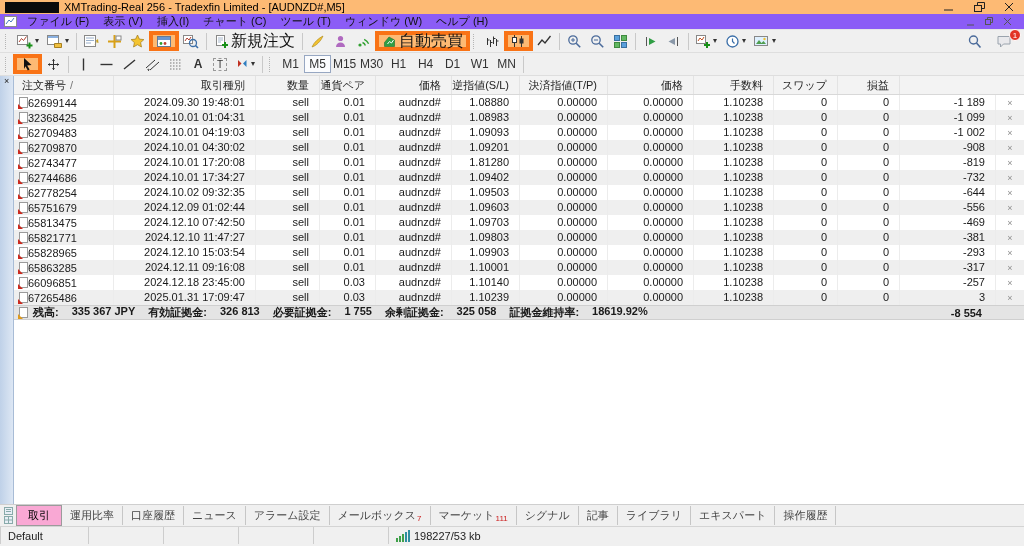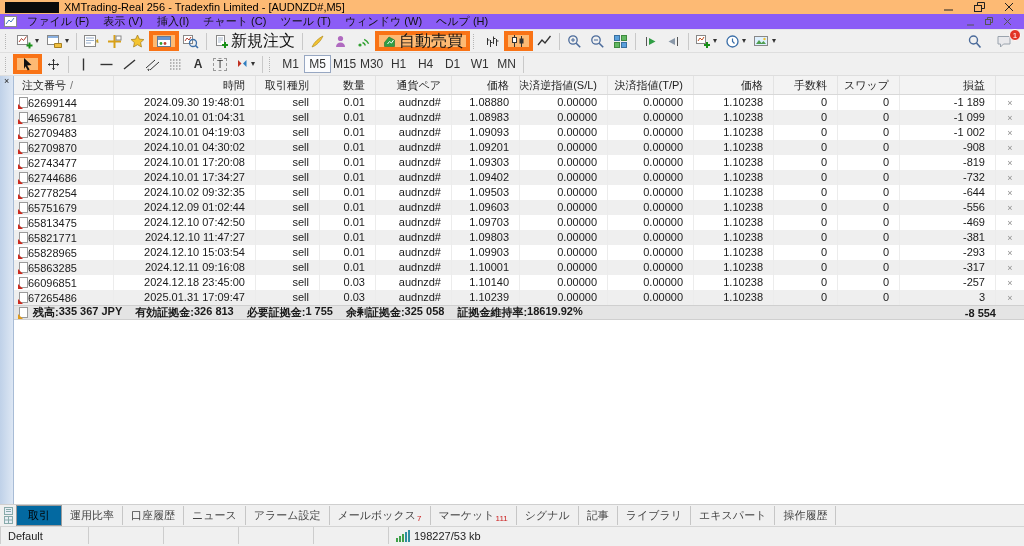--- a/index.html
+++ b/index.html
@@ -44,28 +44,28 @@
 .trow:nth-child(even){background:#efefef}
 .cell{height:100%;line-height:14px;padding:0 10px 0 6px;text-align:right;white-space:nowrap;overflow:hidden;border-right:1px solid #ececec}
 .c-order{text-align:left;display:flex;align-items:center;padding-left:5px;}
 .closecell{text-align:center;padding:0;border-right:none}
 .closex{color:#8f8f8f;font-size:9px;cursor:default}
 .ordericon{width:9px;height:11px;background:#fff;border:1px solid #9a9a9a;display:inline-block;position:relative;flex:none}
 .ordericon::after{content:"";position:absolute;left:-2px;bottom:-2px;border-left:5px solid #cc2a1e;border-top:5px solid transparent}
 .balicon{width:9px;height:11px;background:#fff;border:1px solid #9a9a9a;display:inline-block;position:relative;flex:none;margin-right:5px}
 .balicon::after{content:"";position:absolute;left:-2px;bottom:-2px;border-left:5px solid #e09a1a;border-top:5px solid transparent}
 .balancerow{height:15px;background:#e4e4e4;border-top:1px solid #cfcfcf;border-bottom:1px solid #cfcfcf;display:flex;align-items:center;font-weight:bold;padding-left:5px;white-space:nowrap}
-.seg{margin-right:13px;display:flex;gap:0}
-.balprofit{margin-left:auto;padding-right:28px}
+.seg{margin-right:13px;display:flex;gap:13px}
+.balprofit{margin-left:auto;padding-right:42px}
 .blank{flex:1;background:#fff}
 
 .tabsbar{height:22px;background:#f0f0f0;border-top:1px solid #cfcfcf;display:flex;align-items:center;padding-left:1px}
 .dockicons{width:15px;display:flex;flex-direction:column;align-items:center;gap:1px;flex:none}
 .tabitem{display:flex;align-items:center;padding:2px 8px;color:#444;border-right:1px solid #c6c6c6;cursor:default;white-space:nowrap}
-.tabitem.active{background:#0369a1;border:1px solid #9b9b9b;color:#000;padding:2px 11px}
+.tabitem.active{background:#f9a8d4;border:1px solid #9b9b9b;color:#000;padding:2px 11px}
 .tbadge{color:#cc2020;font-size:8px;margin-left:1px;position:relative;top:3px}
 
 .statusbar{height:18px;background:#f0f0f0;border-top:1px solid #d4d4d4;display:flex;align-items:center;color:#222}
 .scell{height:100%;display:flex;align-items:center;border-left:1px solid #cdcdcd;padding:0 7px;white-space:nowrap}
 .s-help{flex:1;border-left:none}
 .s-default{width:88px}
 .s-empty{width:75px}
 .s-conn{width:138px;gap:4px}
 </style>
 </head>
@@ -377,24 +377,20 @@
     <span class="dock-close">×</span>
     <span class="vlabel">ターミナル</span>
   </div>
   <div class="terminal">
     <div class="thead gridcols">
         <div class="hcell first">
     <span class="hlabel">注文番号</span>
     <span class="sort">/</span>
   </div>
         <div class="hcell">
-    <span class="hlabel">時間</span>
-
-  </div>
-        <div class="hcell">
     <span class="hlabel">取引種別</span>
 
   </div>
         <div class="hcell">
     <span class="hlabel">数量</span>
 
   </div>
         <div class="hcell">
     <span class="hlabel">通貨ペア</span>
 
@@ -446,21 +442,21 @@
     <div class="cell">0</div>
     <div class="cell">0</div>
     <div class="cell">-1 189</div>
     <div class="cell closecell">
       <span class="closex">×</span>
     </div>
   </div>
         <div class="trow gridcols">
     <div class="cell c-order">
       <span class="ordericon"></span>
-      <span>46596781</span>
+      <span>32368425</span>
     </div>
     <div class="cell">2024.10.01 01:04:31</div>
     <div class="cell">sell</div>
     <div class="cell">0.01</div>
     <div class="cell">audnzd#</div>
     <div class="cell">1.08983</div>
     <div class="cell">0.00000</div>
     <div class="cell">0.00000</div>
     <div class="cell">1.10238</div>
     <div class="cell">0</div>
@@ -512,21 +508,21 @@
   </div>
         <div class="trow gridcols">
     <div class="cell c-order">
       <span class="ordericon"></span>
       <span>62743477</span>
     </div>
     <div class="cell">2024.10.01 17:20:08</div>
     <div class="cell">sell</div>
     <div class="cell">0.01</div>
     <div class="cell">audnzd#</div>
-    <div class="cell">1.09303</div>
+    <div class="cell">1.81280</div>
     <div class="cell">0.00000</div>
     <div class="cell">0.00000</div>
     <div class="cell">1.10238</div>
     <div class="cell">0</div>
     <div class="cell">0</div>
     <div class="cell">-819</div>
     <div class="cell closecell">
       <span class="closex">×</span>
     </div>
   </div>

